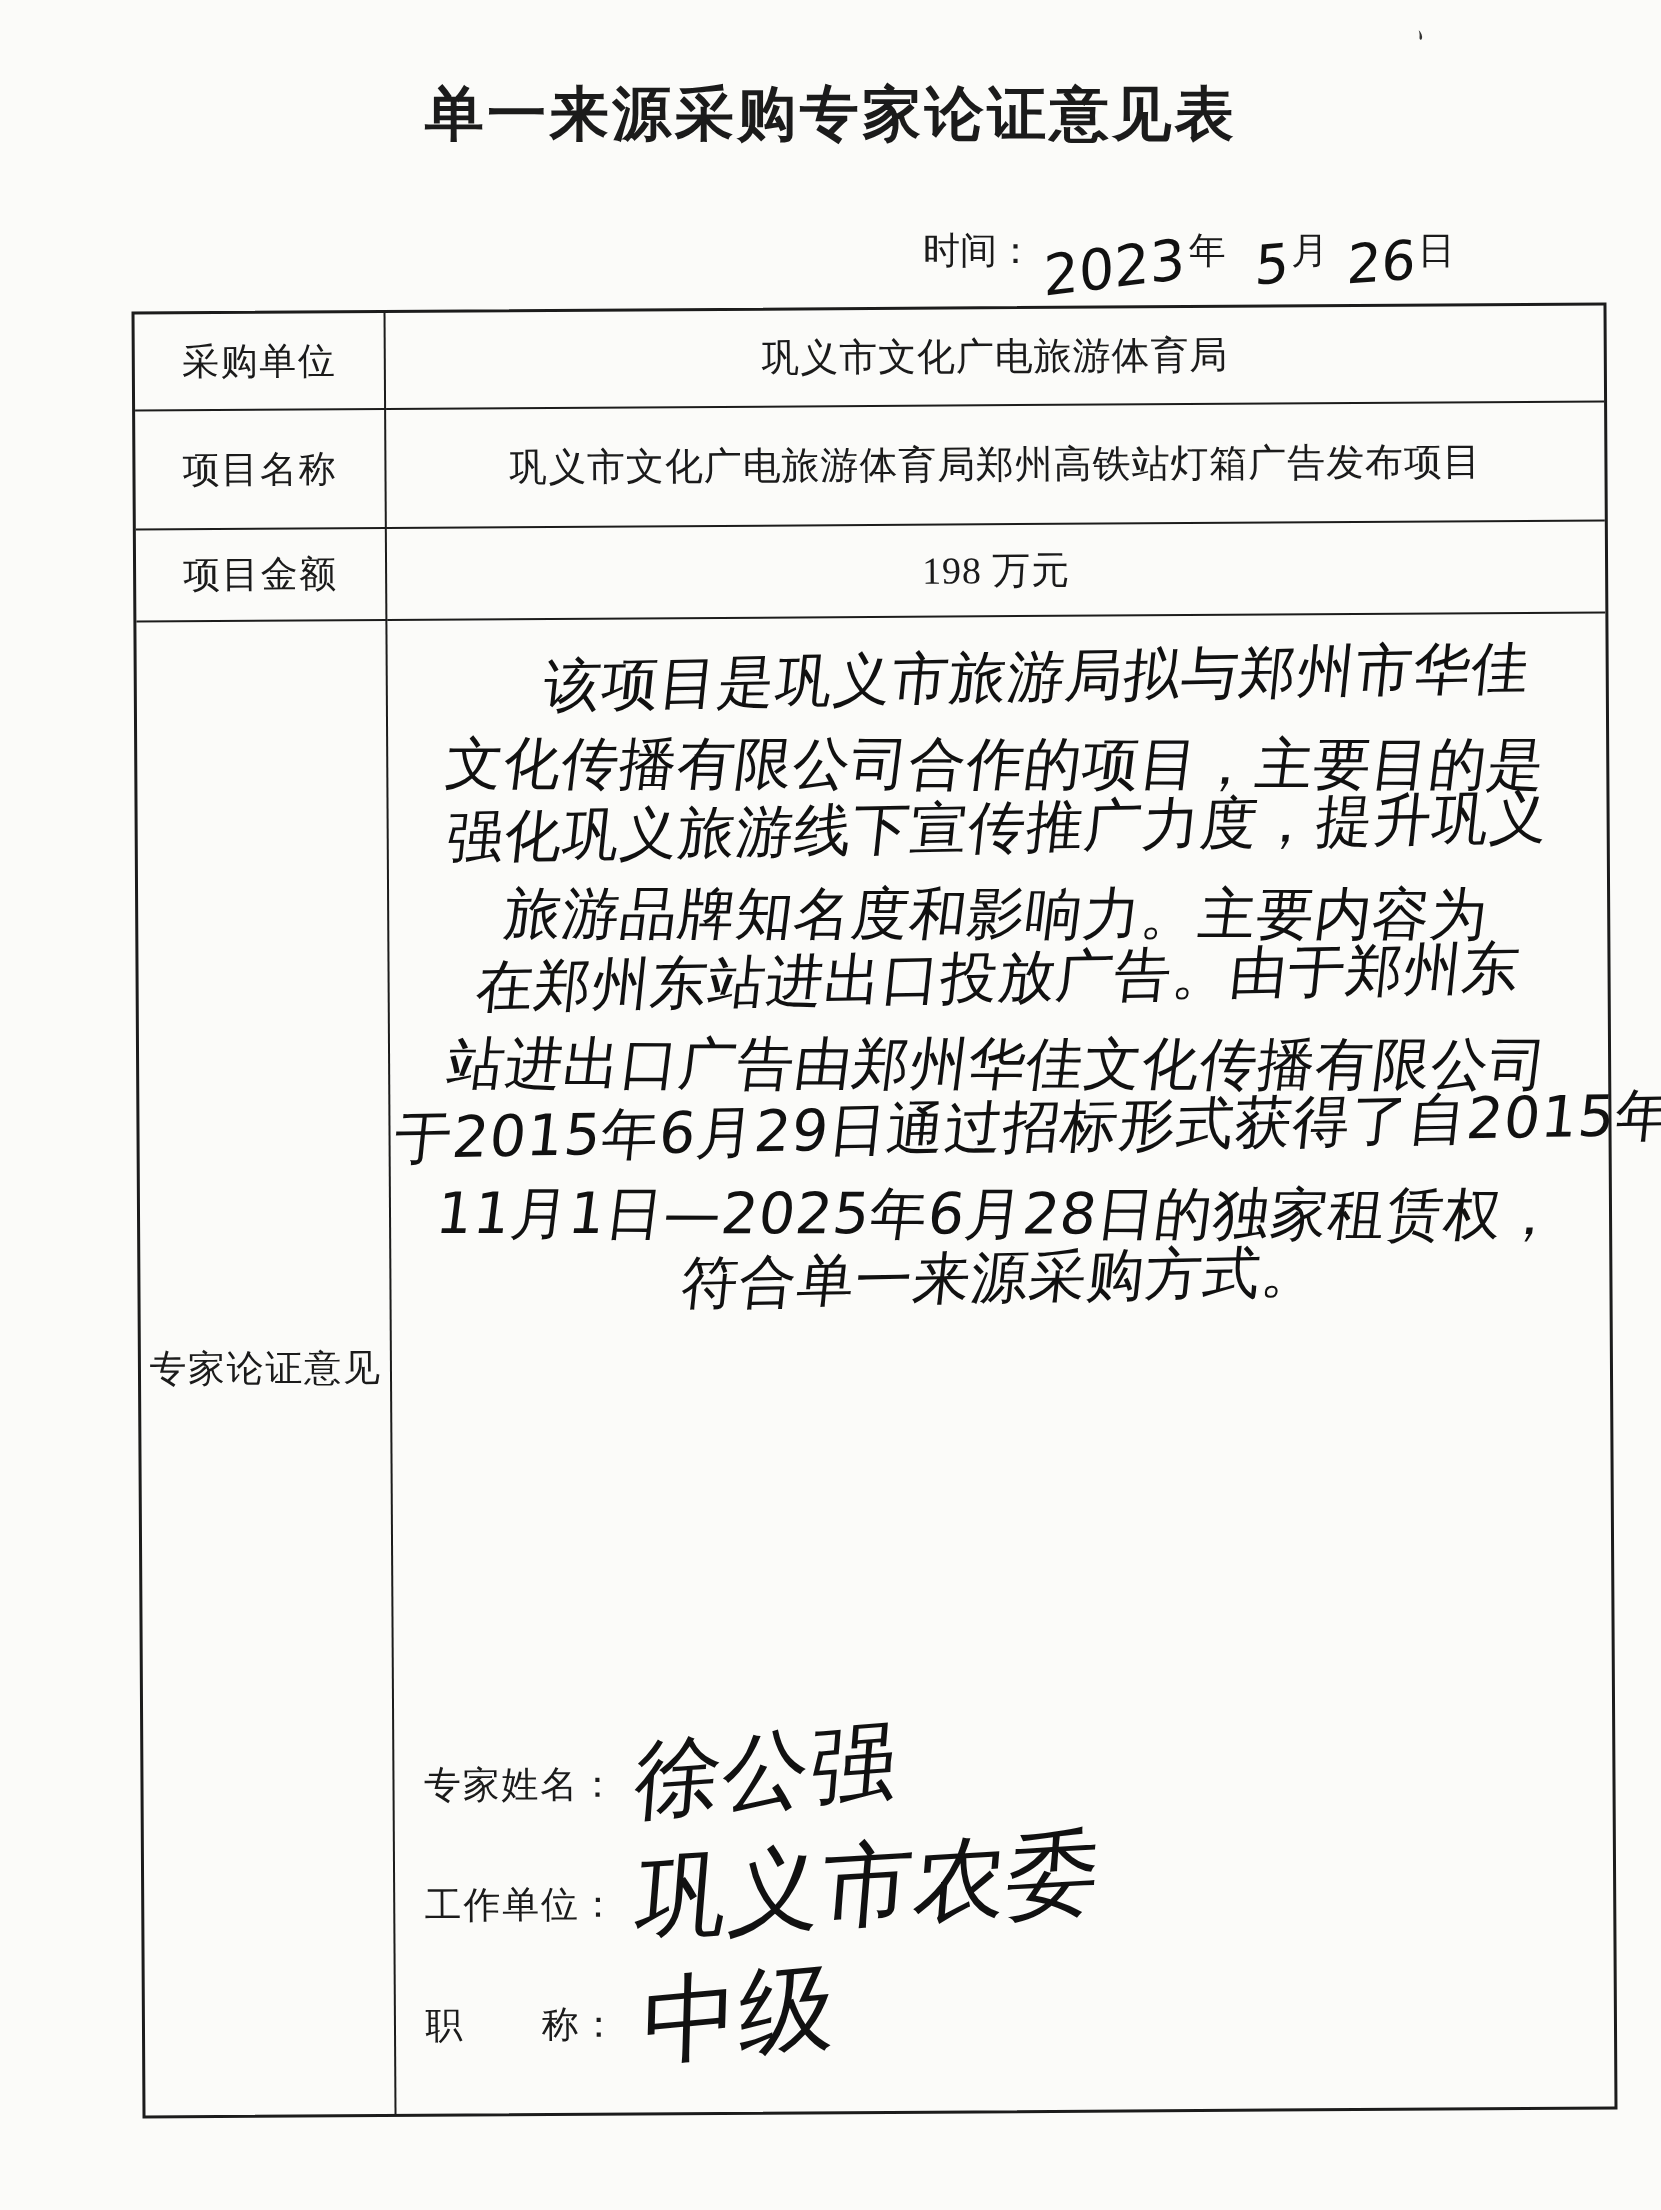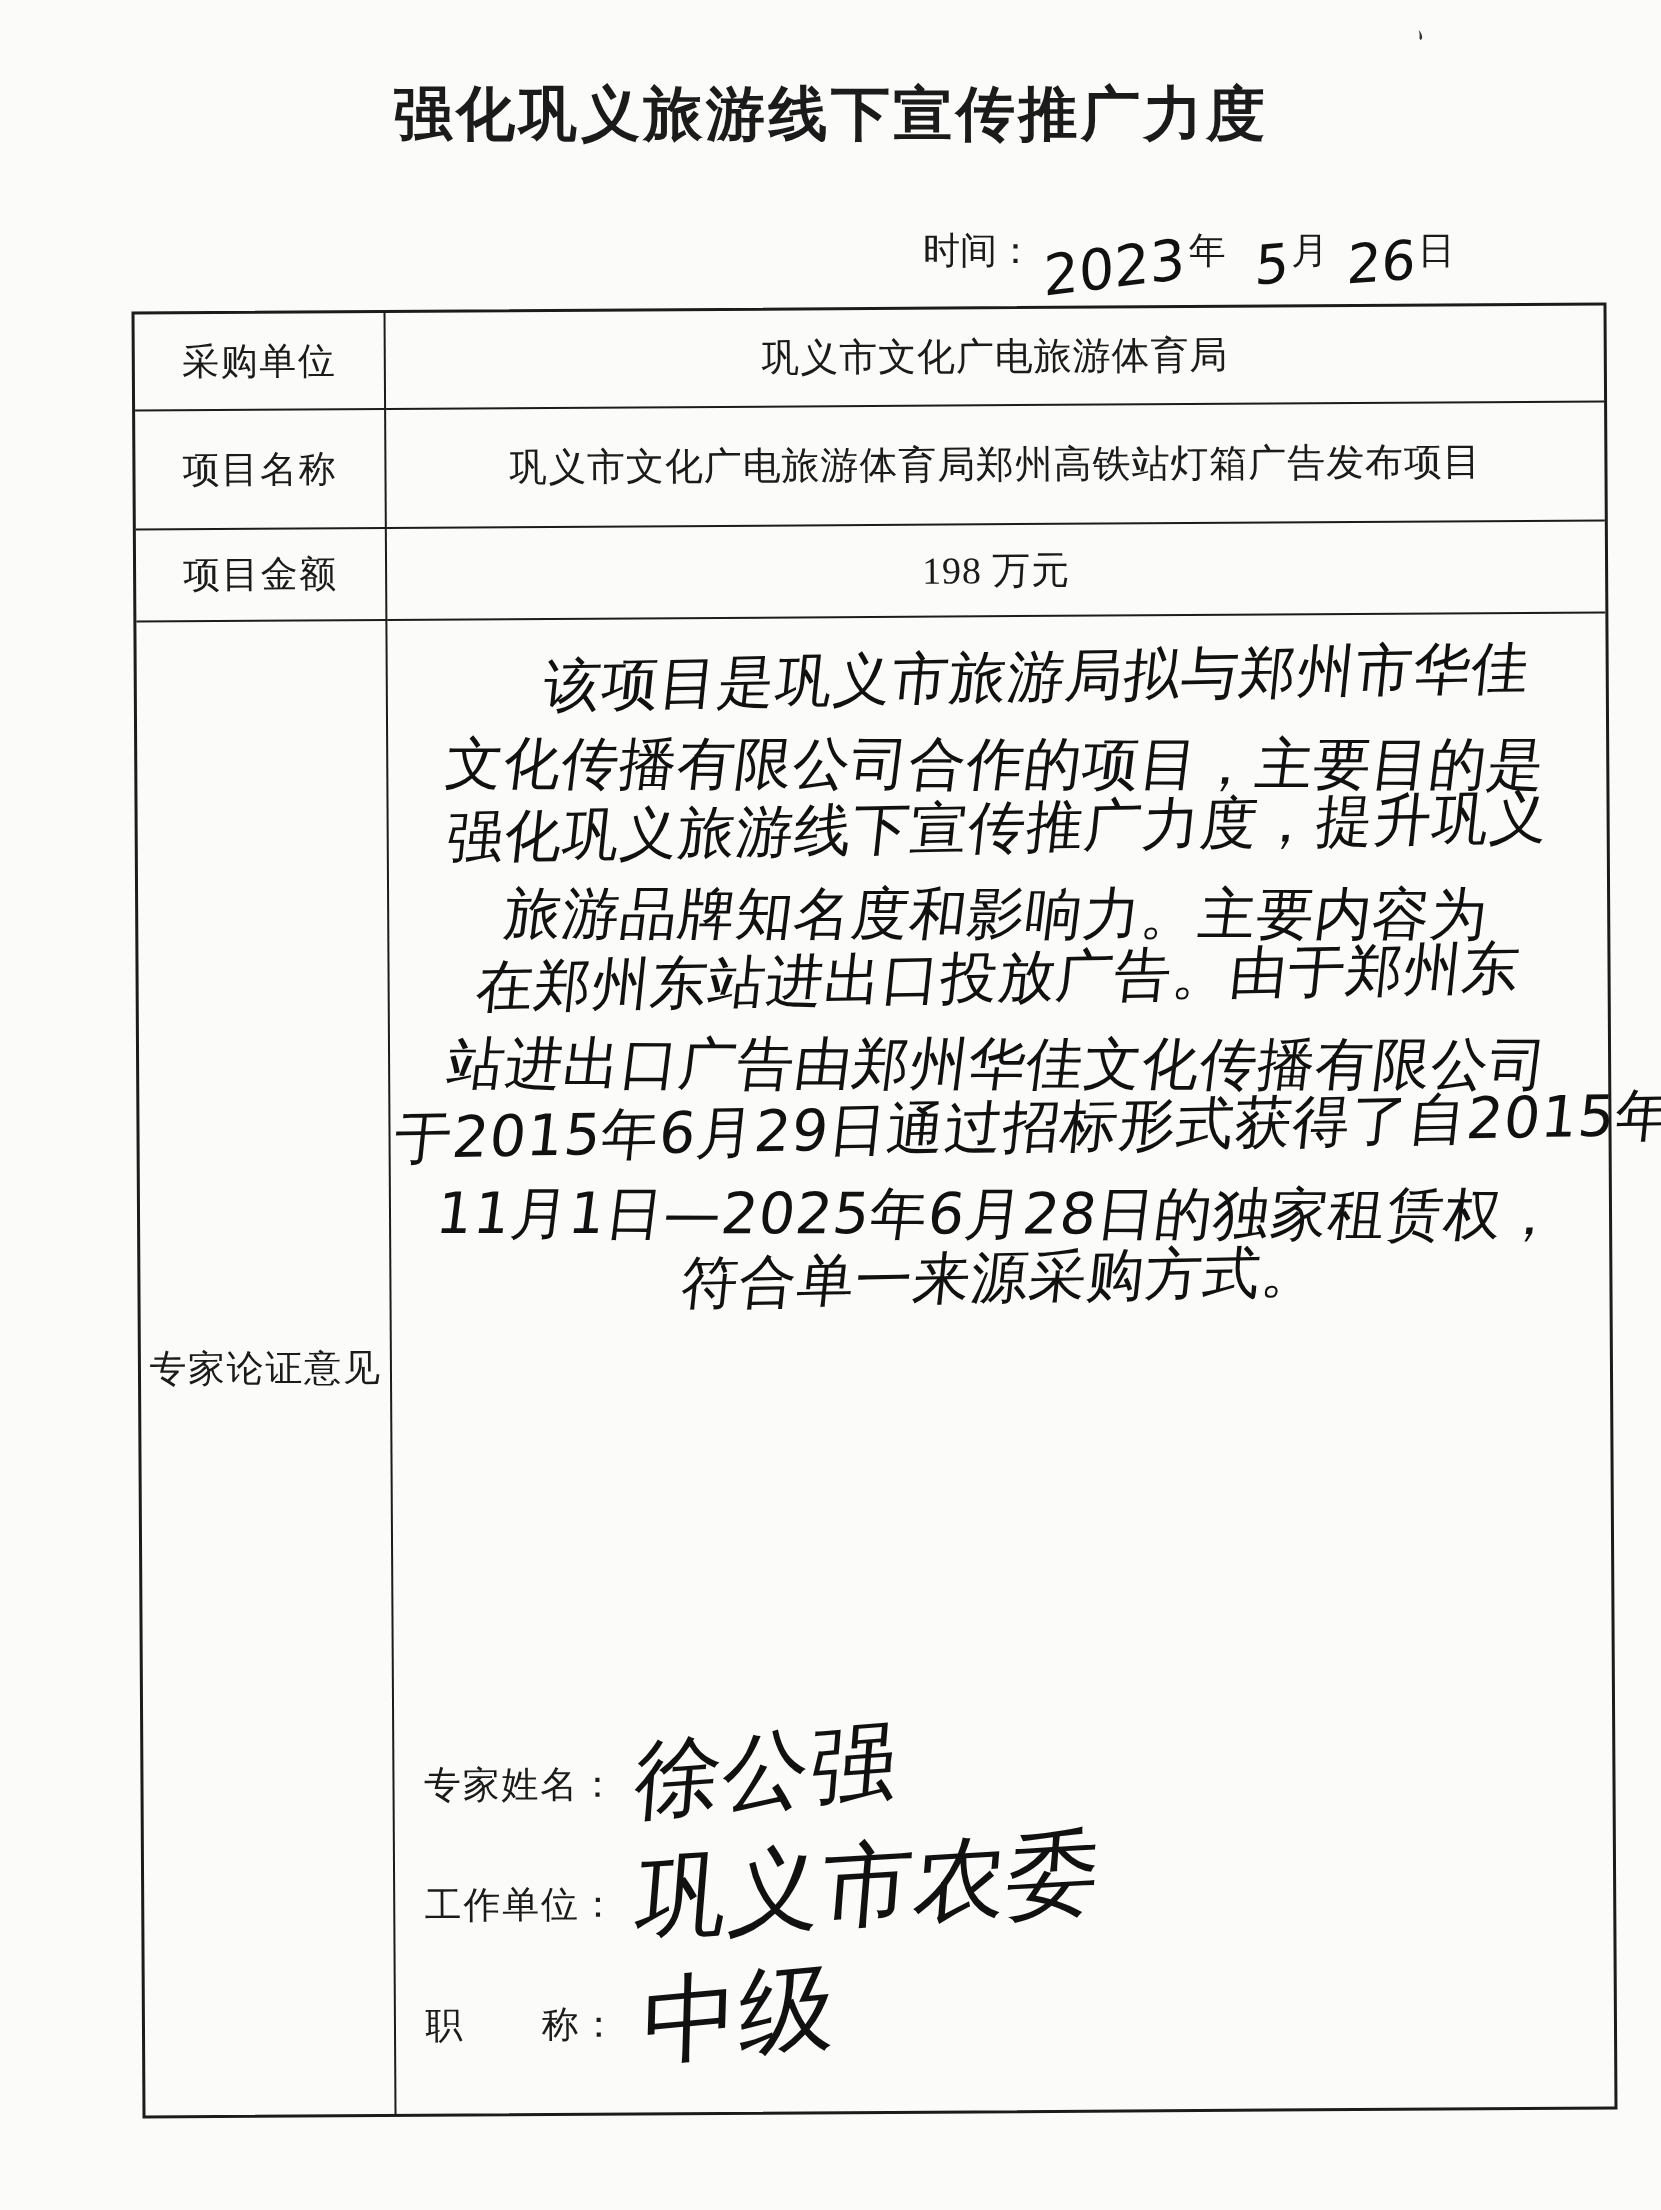--- a/index.html
+++ b/index.html
@@ -88,21 +88,21 @@
   .sig-unit-row .sig-value{font-size:92px;transform:rotate(-3deg) skewX(-8deg) translateY(-17.4px);}
   .sig-title-row .sig-value{font-size:96px;margin-left:22.6px;transform:rotate(-5deg) skewX(-7deg) translateY(-8.7px);}
 </style>
 </head>
 <body>
 
 <div class="sheet">
 
   <div class="scan-mark">、</div>
 
-  <div class="title">强化巩义旅游线下宣传推广力度</div>
+  <div class="title">单一来源采购专家论证意见表</div>
 
   <div class="date-line">
     <span class="printed">时间：</span>
     <span class="hw hw-year">2023</span>
     <span class="printed">年</span>
     <span class="hw hw-month">5</span>
     <span class="printed">月</span>
     <span class="hw hw-day">26</span>
     <span class="printed">日</span>
   </div>

